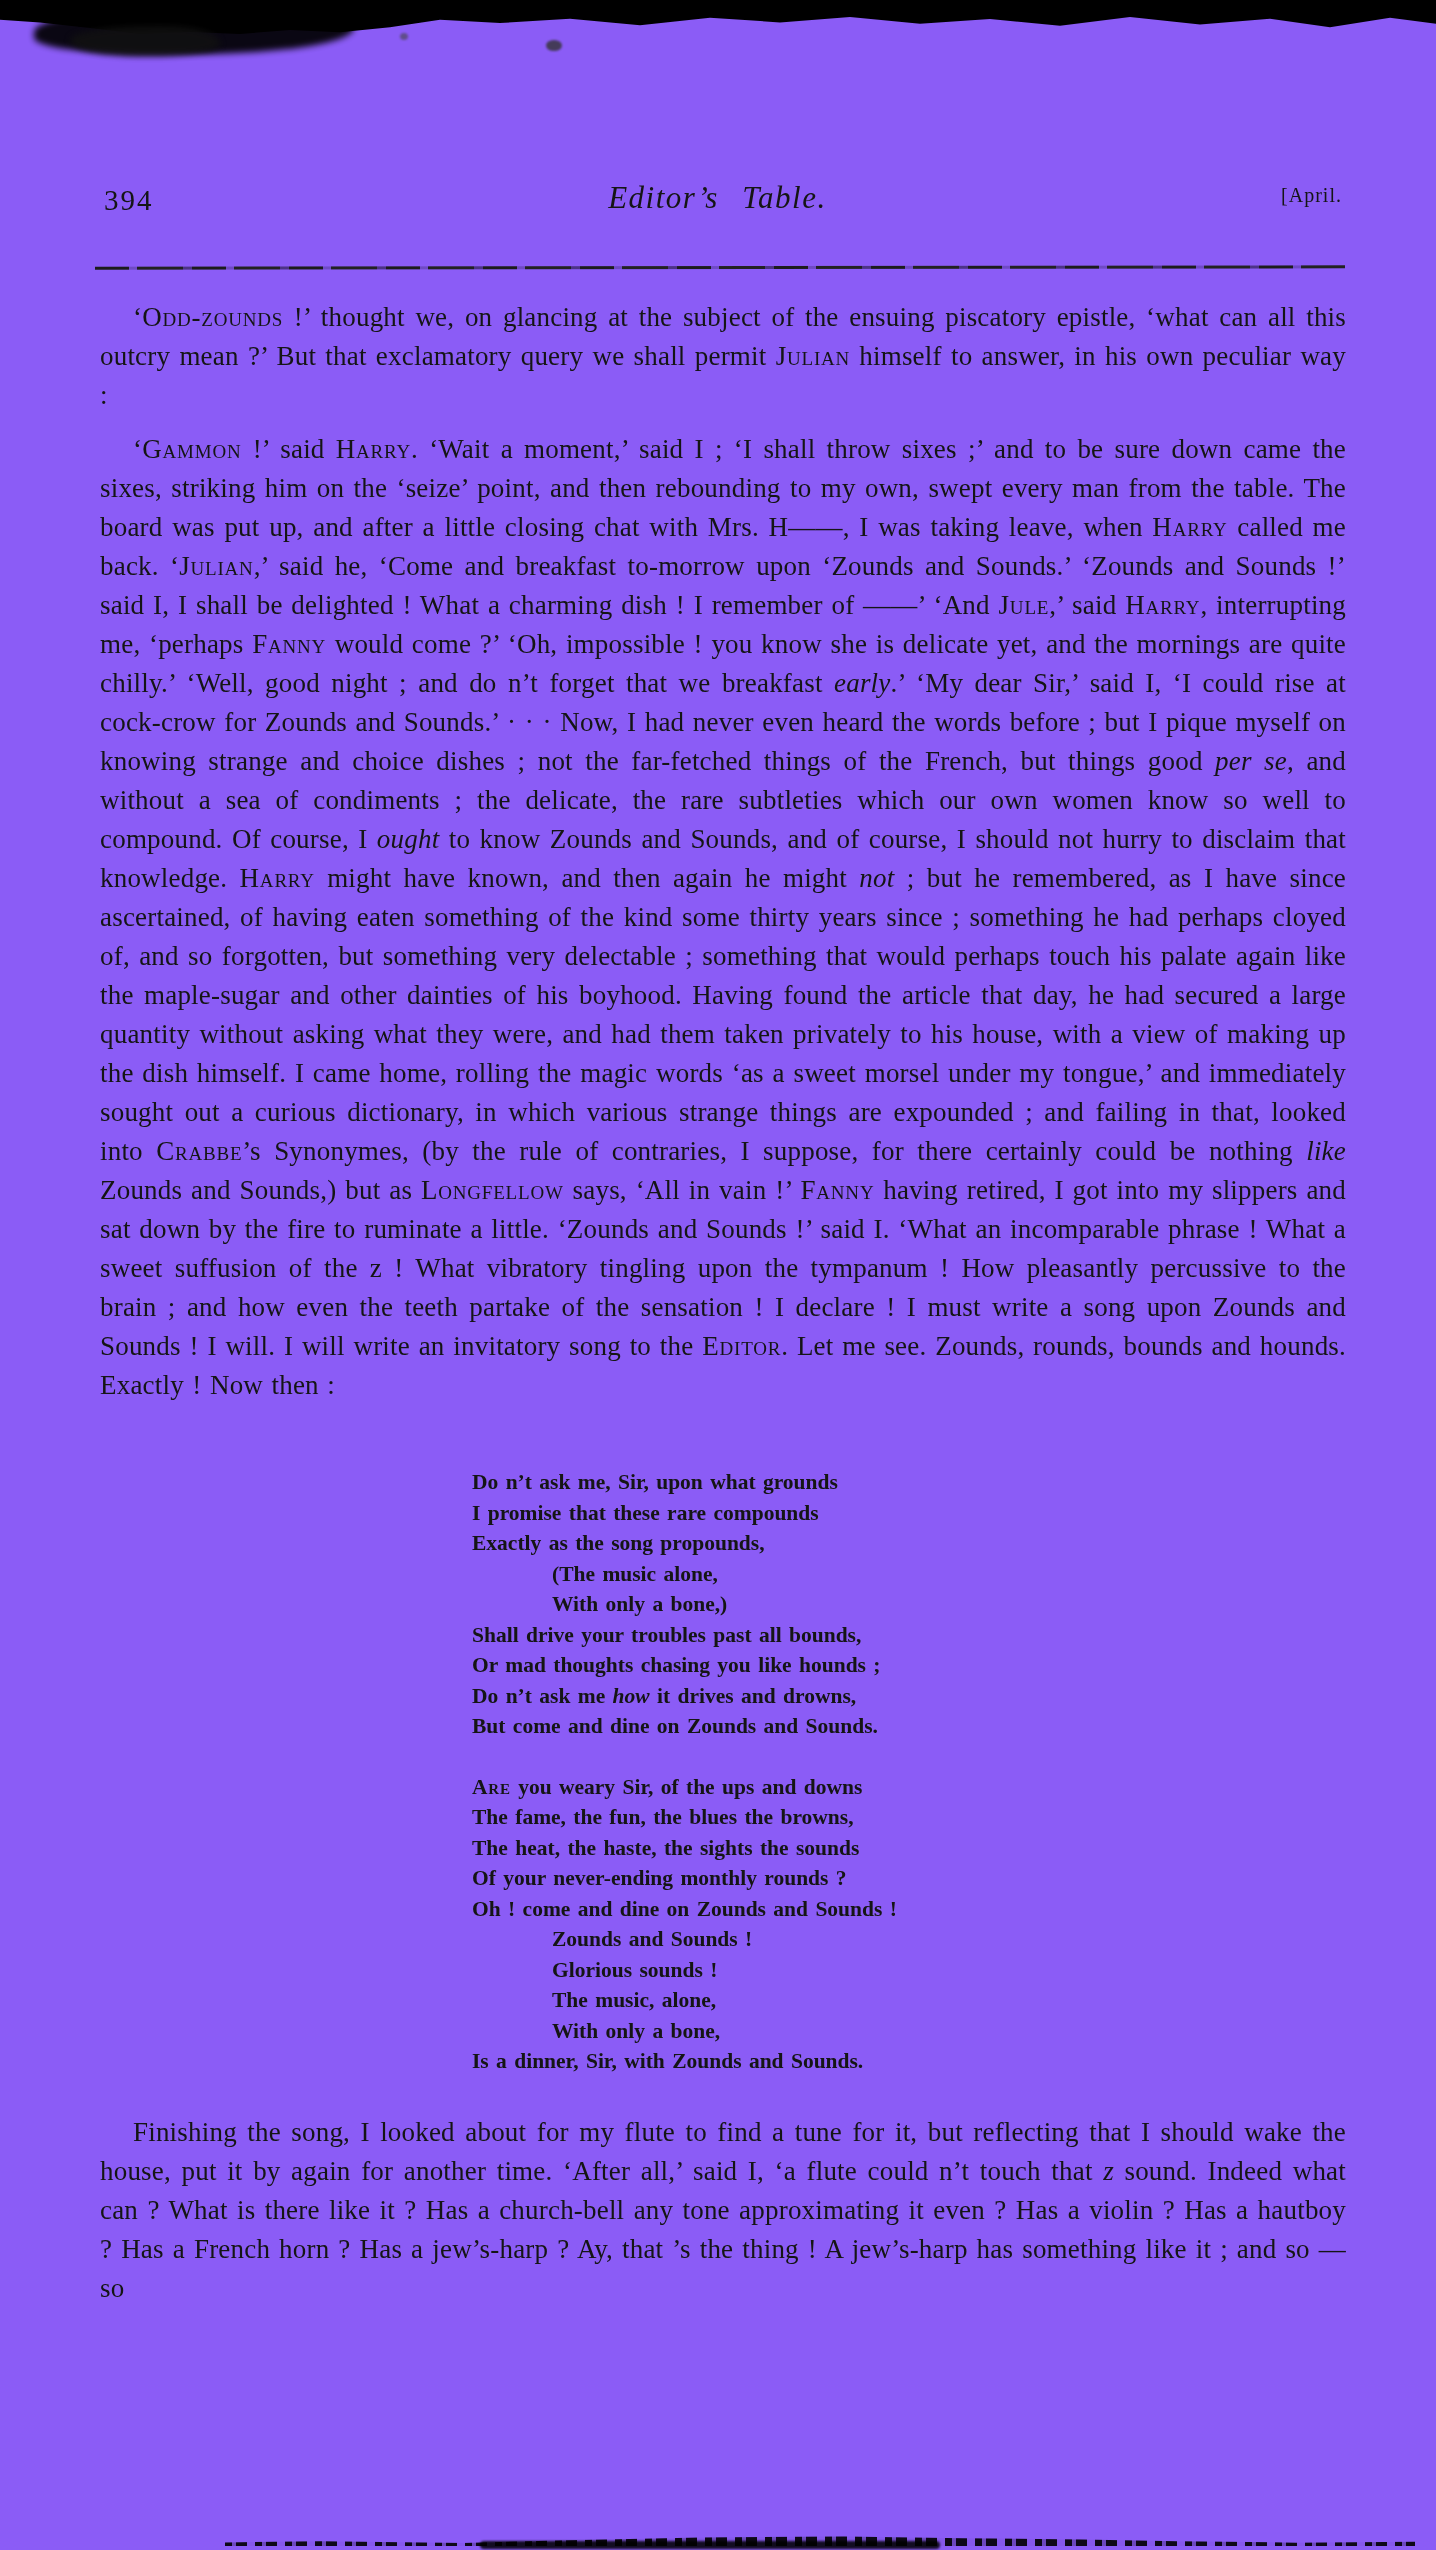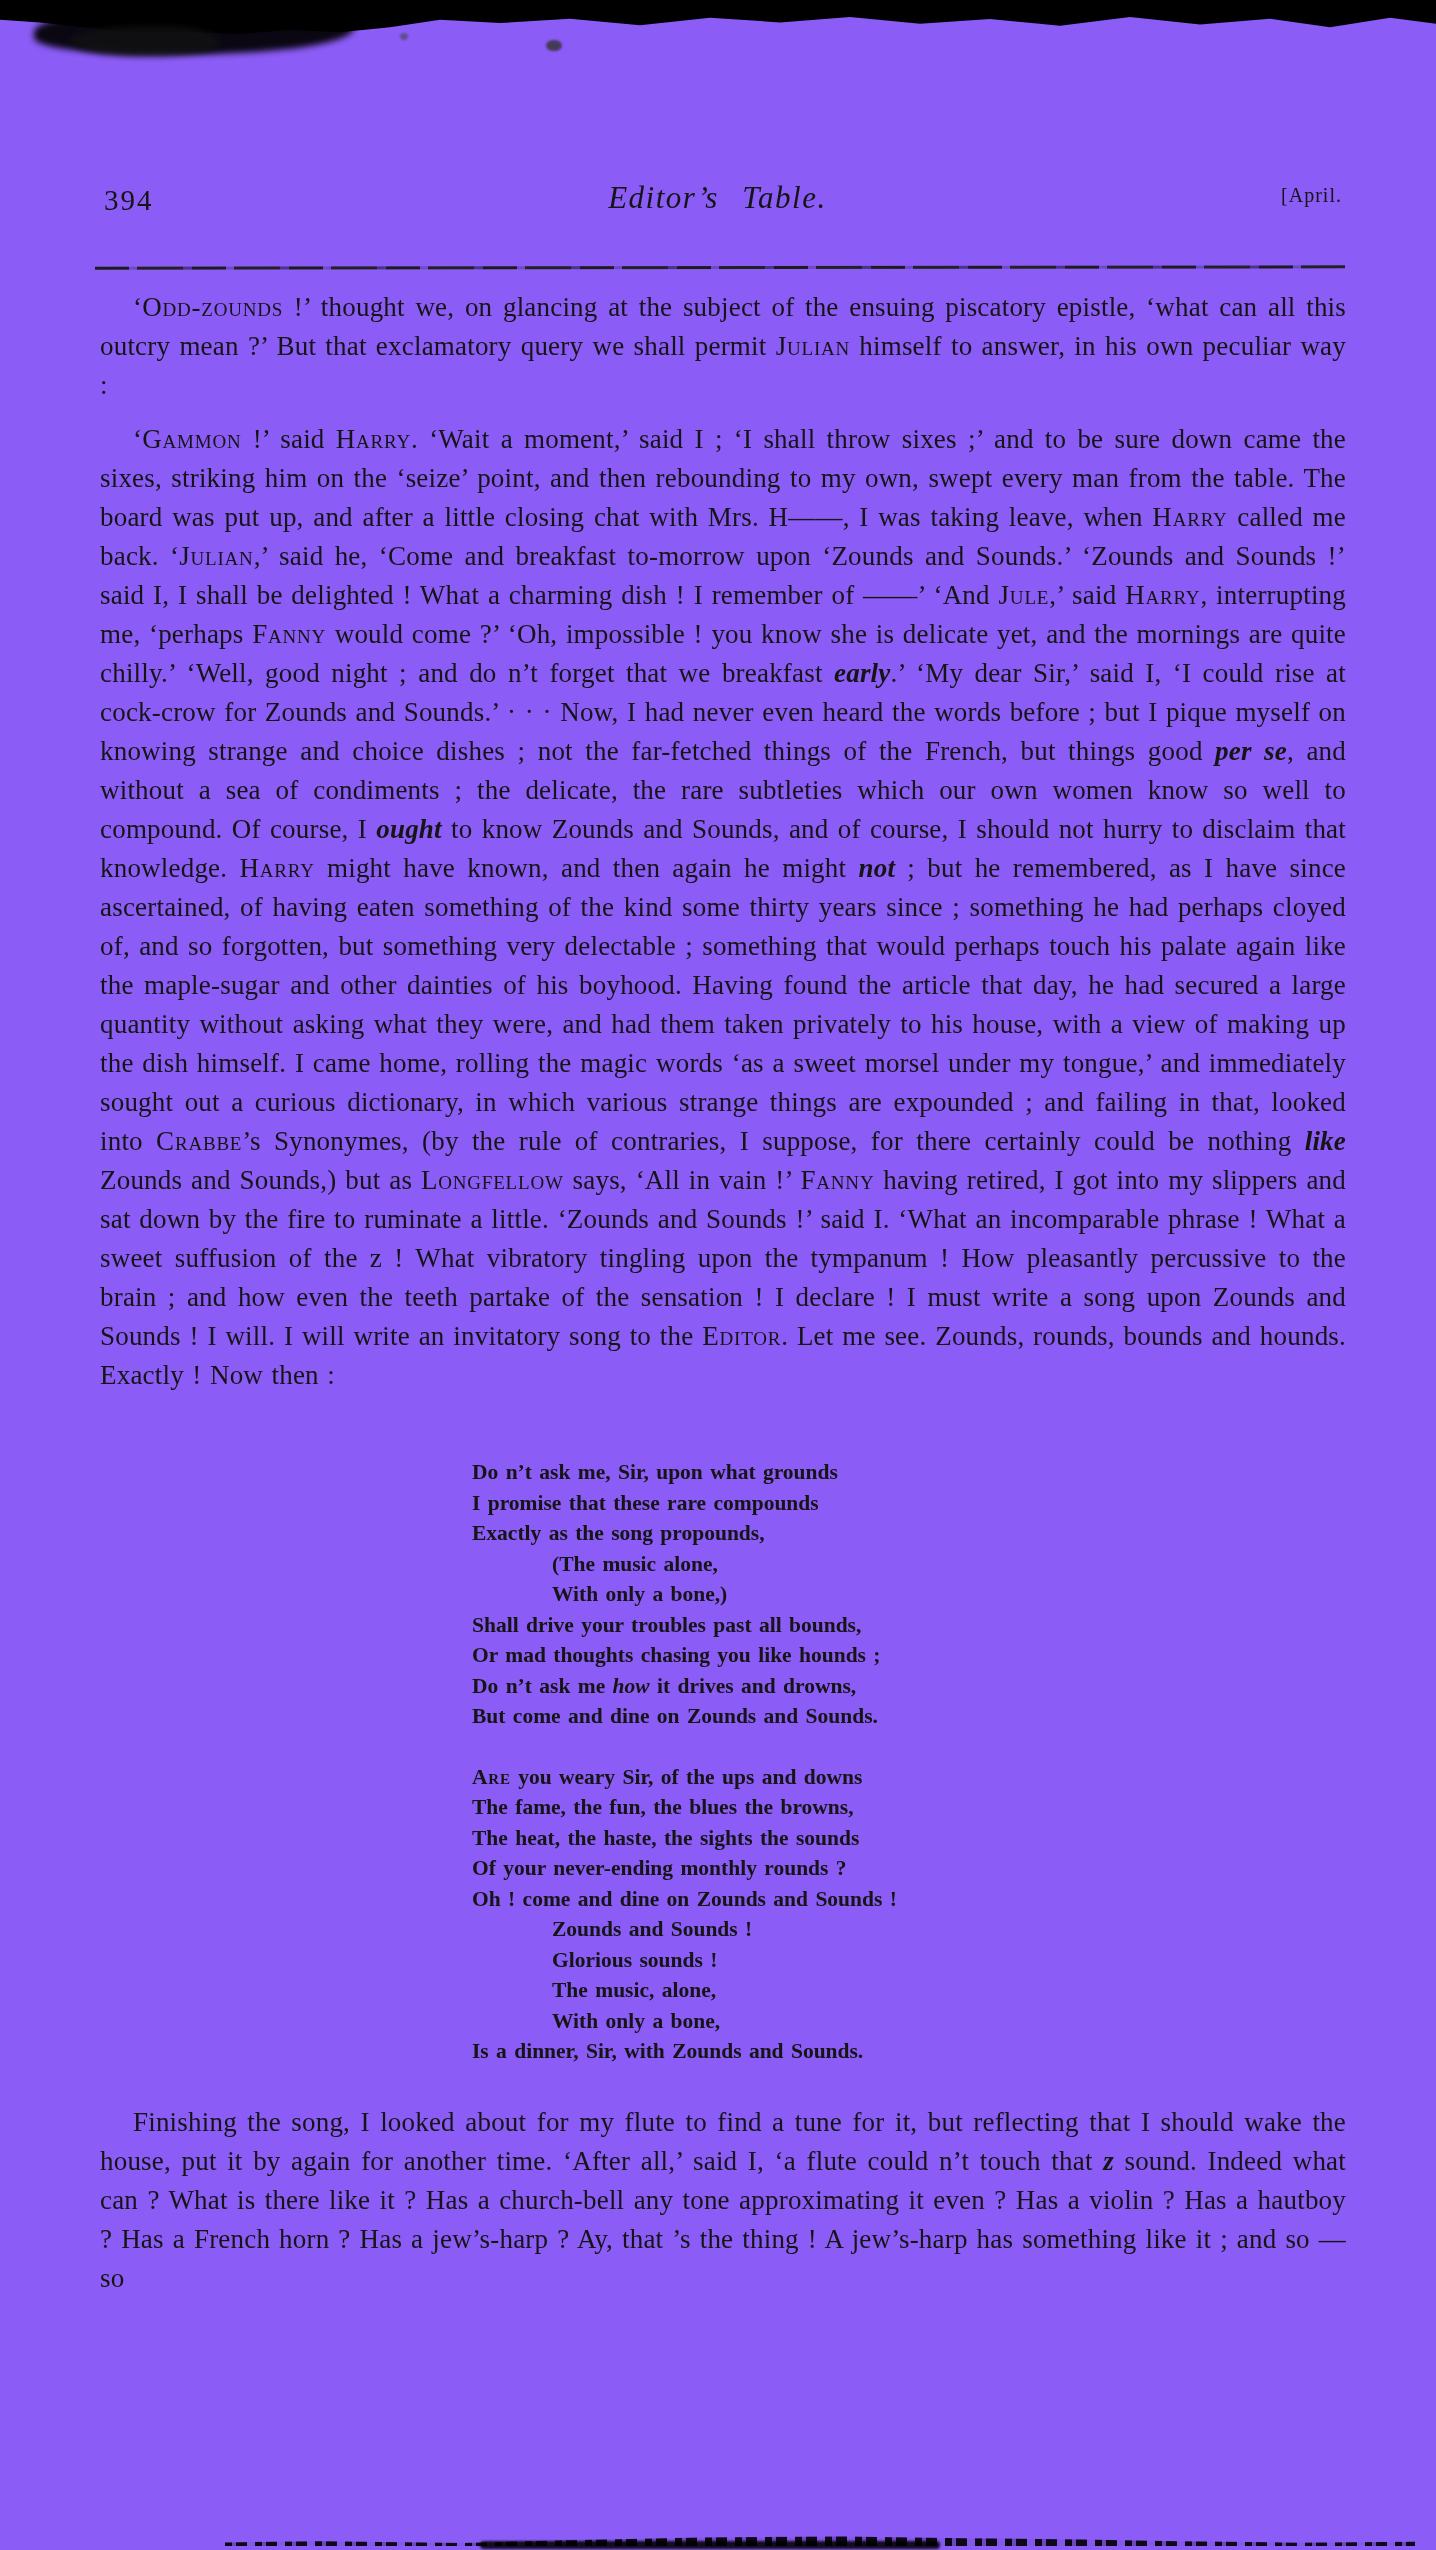--- a/index.html
+++ b/index.html
@@ -51,29 +51,29 @@
     font-style:italic; font-size:31px; letter-spacing:1.5px; word-spacing:14px;
   }
   .page-date { position:absolute; right:2px; top:6px; font-size:20px; letter-spacing:1px; }
   .header-rule {
     position:absolute; top:266px; left:95px; width:1250px; height:3px;
     transform:rotate(-0.06deg);
     background:repeating-linear-gradient(90deg,#1c1c1c 0 34px,rgba(0,0,0,.2) 34px 42px,#222 42px 88px,rgba(0,0,0,.45) 88px 97px);
   }
 
   
-  .article { position:absolute; top:288px; left:100px; width:1246px; }
+  .article { position:absolute; top:298px; left:100px; width:1246px; }
   .article p {
     margin:0; font-size:27px; line-height:39px;
     text-align:justify; text-indent:33px;
     letter-spacing:.2px; word-spacing:1.5px;
   }
   .article p.p2 { margin-top:15px; }
   .seg-sc { font-variant:small-caps; letter-spacing:.8px; }
-  .seg-it { font-style:italic;font-weight:bold; }
+  .seg-it { font-style:italic; }
 
   
   .poem { margin:62px 0 0 372px; width:480px; font-weight:bold; font-size:21.5px; line-height:30.5px; word-spacing:2px; }
   .poem .stanza + .stanza { margin-top:30px; }
   .poem .poem-line { white-space:nowrap; }
   .poem .poem-line.indent-1 { padding-left:80px; }
 
   .article p.closing { margin-top:36px; }
 </style>
 </head>

